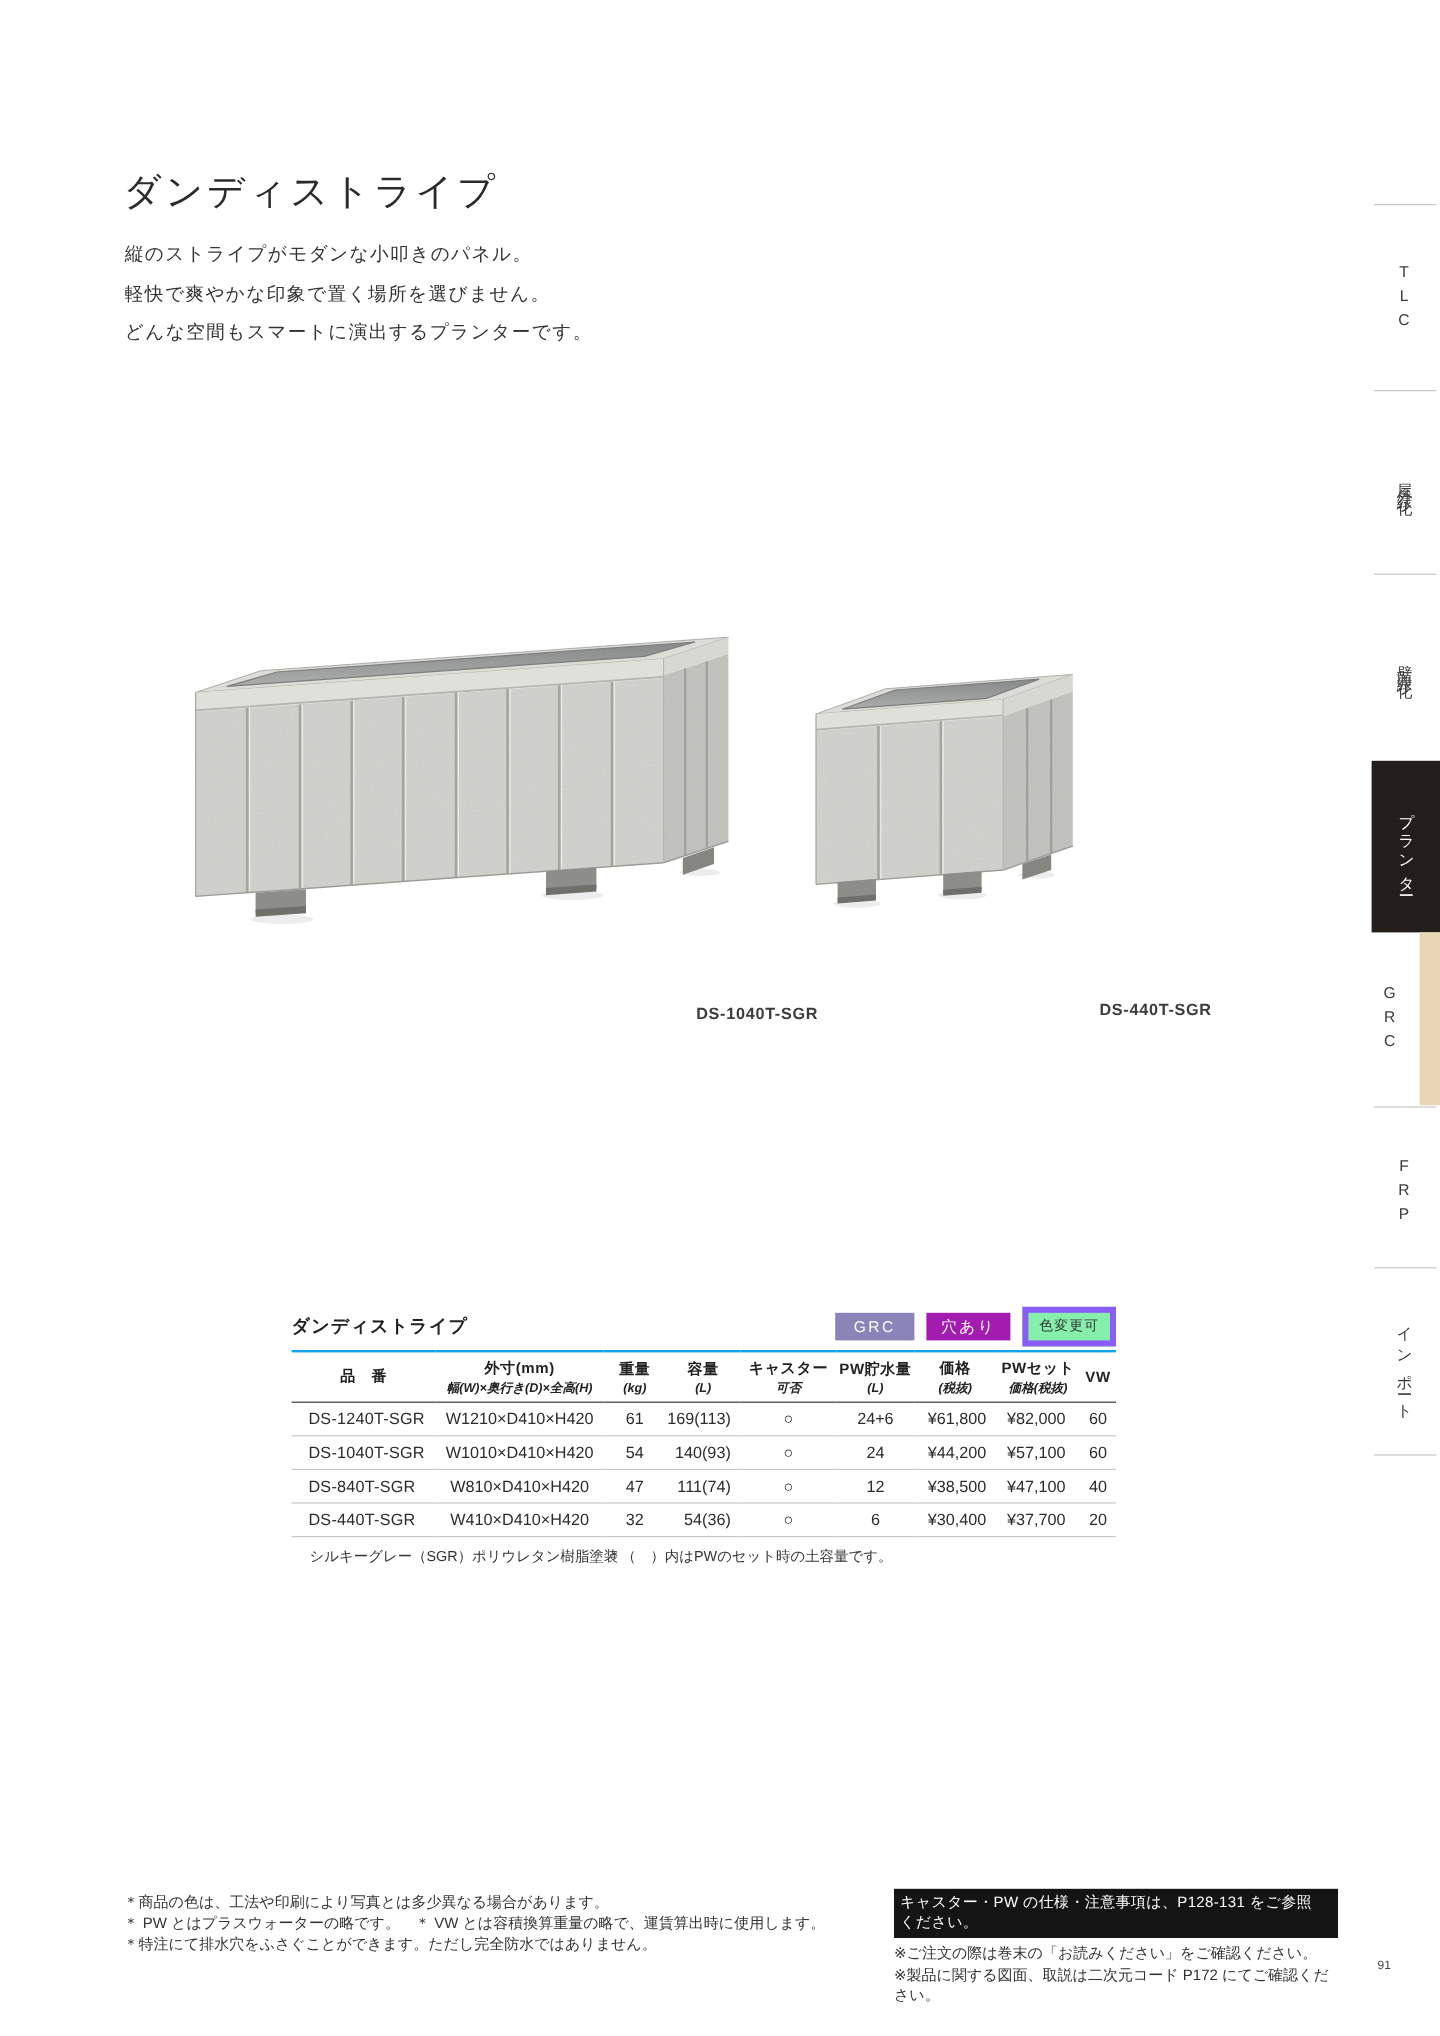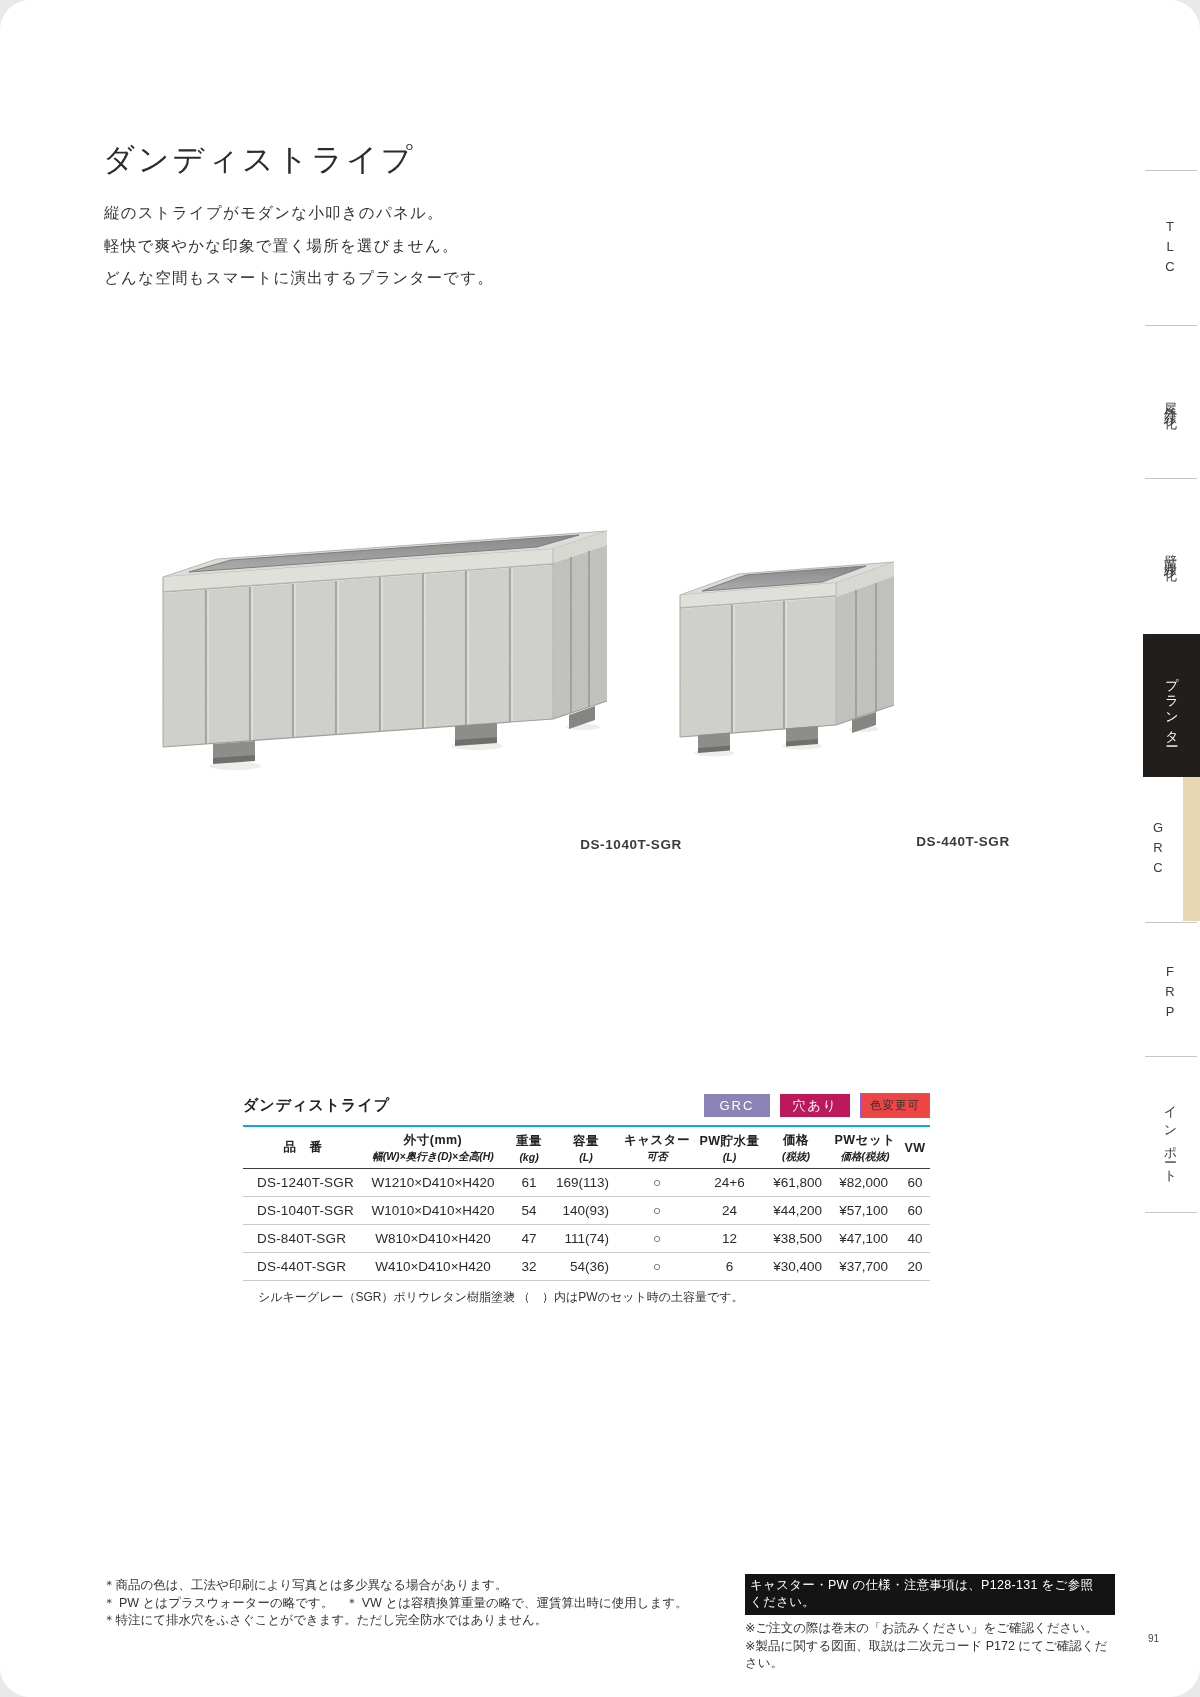--- a/index.html
+++ b/index.html
@@ -1,41 +1,41 @@
 <!DOCTYPE html>
 <html><head>
 <meta charset="utf-8">
 <style>
   html,body{margin:0;padding:0;background:#e9e9e9;}
   .page{
     position:relative;width:1200px;height:1697px;background:#ffffff;
     font-family:"Liberation Sans","DejaVu Sans",sans-serif;color:#2e2e2e;
-    overflow:hidden;margin:0 auto;border-radius:30px;
+    overflow:hidden;margin:0 auto;
   }
   
   .hero-title{
     position:absolute;left:103px;top:118px;font-size:31px;font-weight:500;
     letter-spacing:3px;color:#2b2b2b;
   }
   .hero-desc{position:absolute;left:104px;top:197px;font-size:15.5px;line-height:32.5px;letter-spacing:1.2px;color:#333;}
   
   .planter-large{position:absolute;left:155px;top:515px;}
   .planter-small{position:absolute;left:668px;top:545px;}
   .img-label{position:absolute;font-size:13.5px;font-weight:bold;letter-spacing:.6px;color:#3c3c3c;text-align:center;width:160px;}
   .img-label.l1{left:551px;top:837px;}
   .img-label.l2{left:883px;top:834px;}
   
   .tblock{position:absolute;left:243px;top:1092px;width:687px;}
   .tbl-head{display:flex;justify-content:space-between;align-items:center;height:26px;margin-bottom:7px;}
   .tbl-title{font-size:15px;font-weight:bold;letter-spacing:1px;color:#222;}
   .badges{display:flex;align-items:center;gap:10px;}
   .badge{font-size:13px;letter-spacing:2px;padding:3px 12px;line-height:17px;}
   .badge-grc{background:#8a84b8;color:#fff;padding:3px 16px;}
-  .badge-gray{background:#be185d;color:#fff;}
-  .badge-outline{background:#ef4444;color:#333;border:1px solid #8b5cf6;font-size:11.5px;letter-spacing:1px;padding:3px 9px;}
+  .badge-gray{background:#a21caf;color:#fff;}
+  .badge-outline{background:#86efac;color:#333;border:5px solid #8b5cf6;font-size:11.5px;letter-spacing:1px;padding:3px 9px;}
   table.spec{width:687px;border-collapse:collapse;table-layout:fixed;}
   table.spec thead tr{border-top:2px solid #0ea5e9;border-bottom:1px solid #3a3a3a;}
   table.spec th{font-weight:bold;color:#222;vertical-align:middle;padding:5px 0 4px 0;}
   table.spec th .hl1{font-size:12.5px;letter-spacing:.5px;}
   table.spec th .hl2{font-size:10.5px;margin-top:1px;font-style:italic;}
   table.spec tbody tr{border-bottom:1px solid #c9c9c9;height:28px;}
   table.spec td{font-size:13.5px;color:#2b2b2b;vertical-align:middle;}
   .c-model{text-align:left;font-weight:normal;padding-left:14px;letter-spacing:.2px;}
   .c-size{text-align:center;font-size:13px;margin-top:14px;}
   .c-weight,.c-caster,.c-pw,.c-vw{text-align:center;}

